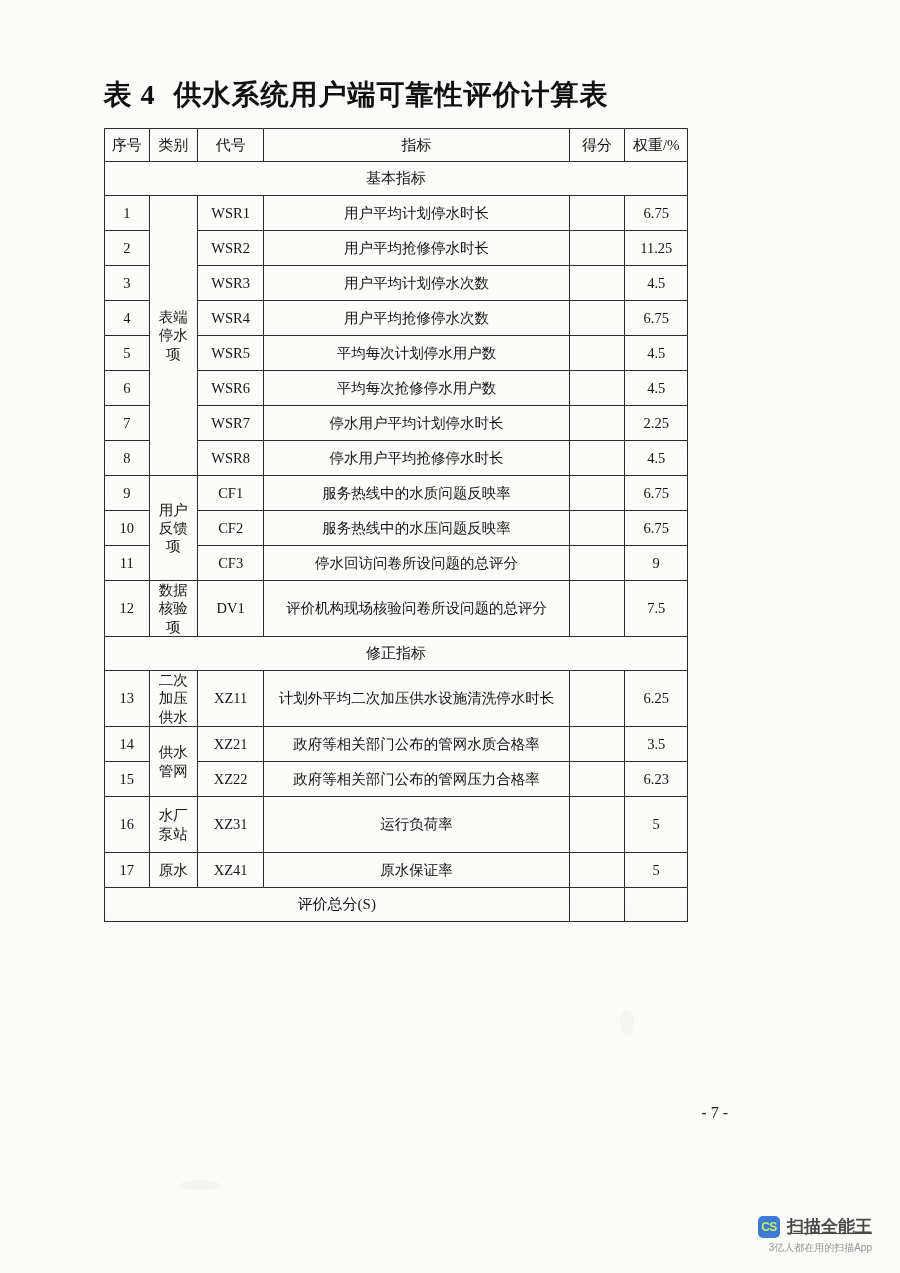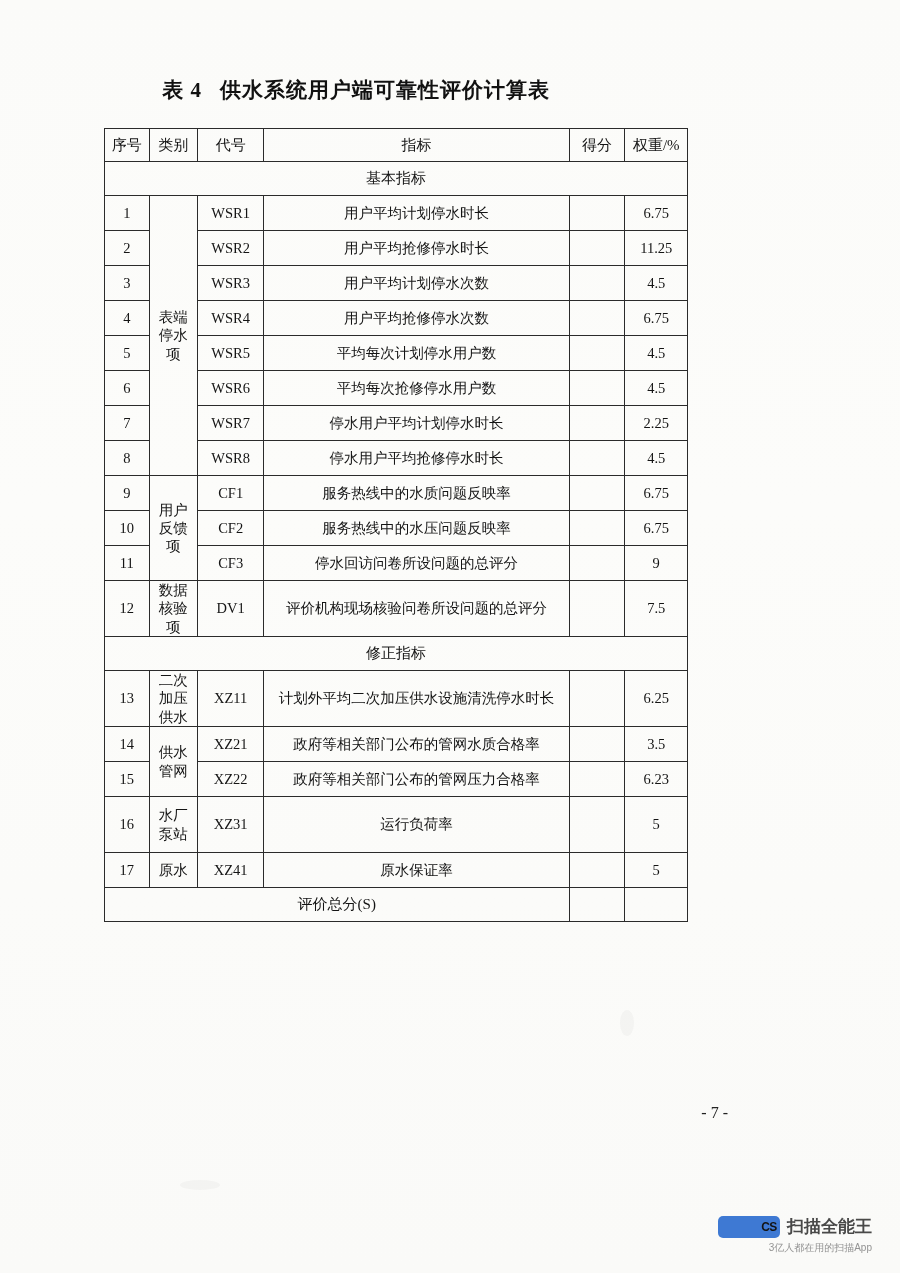--- a/index.html
+++ b/index.html
@@ -28,21 +28,21 @@
     inset: 0;
     background: linear-gradient(180deg, #fbfbf9 0%, #fcfcfa 40%, #fafaf8 100%);
     pointer-events: none;
   }
   .title {
     position: absolute;
     top: 76px;
     left: 0;
     width: 712px;
     text-align: center;
-    font-size: 21px;
+    font-size: 28px;
     font-weight: bold;
     letter-spacing: 1px;
     color: #111;
     font-family: "Liberation Serif", "DejaVu Serif", serif;
   }
   .title .t-num { margin-right: 18px; }
 
   table.main {
     position: absolute;
     top: 128px;
@@ -103,35 +103,35 @@
   }
   .wm-top {
     display: flex;
     align-items: center;
     gap: 7px;
   }
   .wm-badge {
     width: 22px; height: 22px;
     border-radius: 5px;
     background: #2f6fd0;
-    color: #000000;
+    color: #bef264;
     font-family: "Liberation Sans", sans-serif;
     font-size: 12px;
     font-weight: bold;
     display: flex;
     align-items: center;
     justify-content: center;
     letter-spacing: -0.5px;
-    padding-left: 40px;
   }
   .wm-name {
     font-family: "Liberation Sans", sans-serif;
     font-size: 17px;
     font-weight: bold;
     color: #3a3a3a;
+    text-decoration: underline;
   }
   .wm-sub {
     margin-top: 3px;
     font-family: Liberation Sans, sans-serif;
     font-size: 10px;
     color: #8a8a8a;
   }
   
   .smudge {
     position: absolute;

